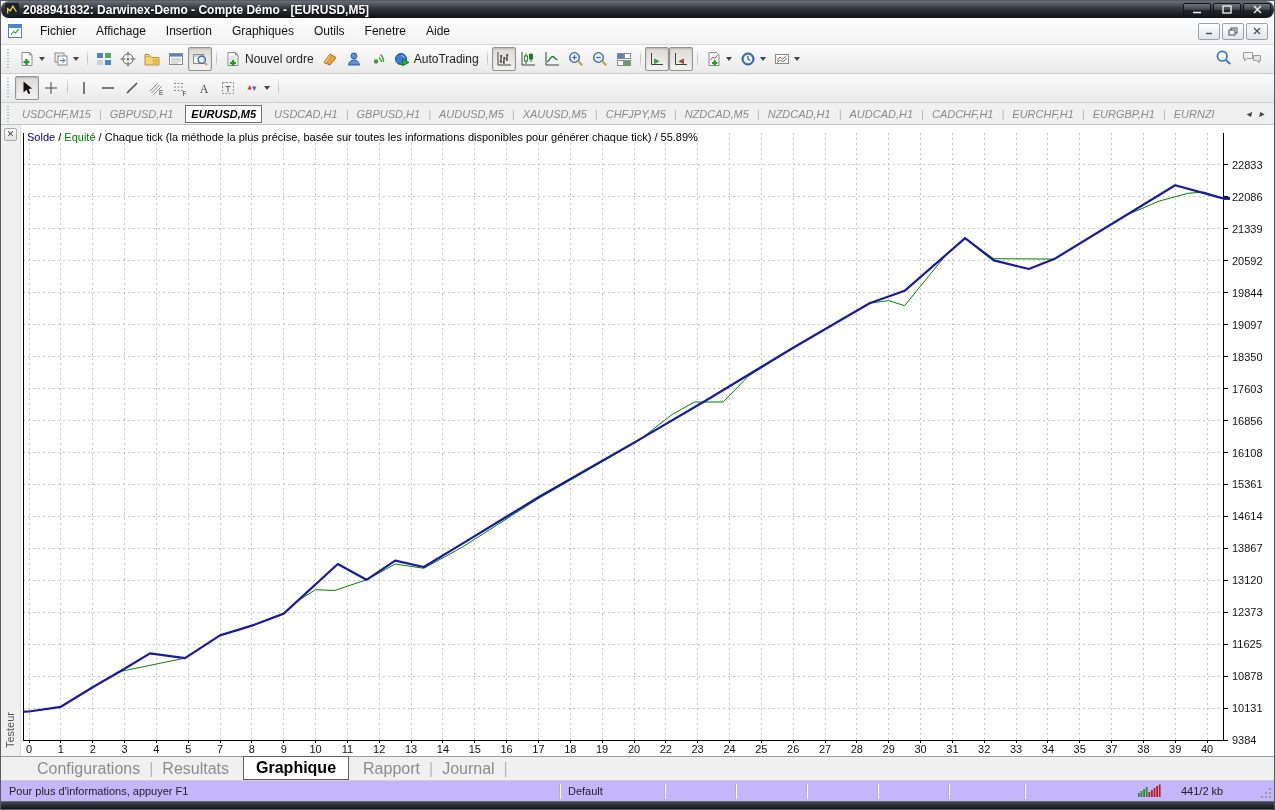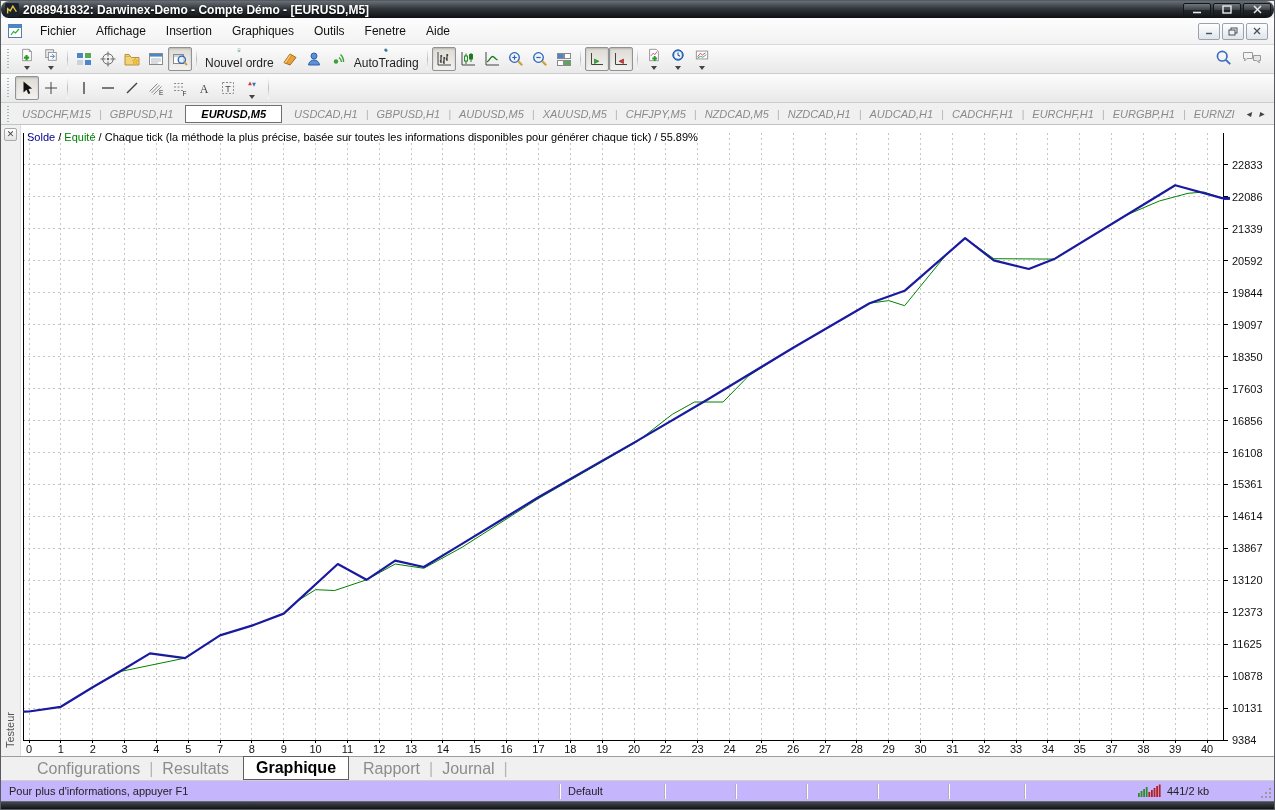--- a/index.html
+++ b/index.html
@@ -30,34 +30,34 @@
   
   .toolbar { background:linear-gradient(#fcfcfc,#e9e9e9); border-bottom:1px solid #cdcdcd;
     display:flex; align-items:center; padding:0 4px; }
   .t1 { height:29px; flex:0 0 29px; }
   .t2 { height:29px; flex:0 0 29px; }
   .grip { width:5px; height:20px; margin:0 4px 0 1px;
     background:repeating-linear-gradient(180deg,#aeb4ba 0 1px,transparent 1px 3px);
     background-size:2px 100%; background-repeat:no-repeat; background-position:1px 0; }
   .sep { width:1px; height:22px; margin:0 4px; background:linear-gradient(#fff,#b9bcbf,#fff); }
   .tb { height:24px; min-width:24px; padding:0 3px; display:flex; align-items:center; justify-content:center;
-    gap:4px; border:1px solid transparent; border-radius:2px; color:#222;flex-direction:column; }
+    gap:4px; border:1px solid transparent; border-radius:2px; color:#222; }
   .tb.pressed { border-color:#8f9397; background:linear-gradient(#dedbd4,#f3f2ef); box-shadow:inset 0 1px 2px rgba(0,0,0,.18); }
   .tb .lbl { font-size:12px; white-space:nowrap; }
   .caret { width:0; height:0; border-left:3px solid transparent; border-right:3px solid transparent; border-top:4px solid #444; }
   .i { width:16px; height:16px; display:block; }
   .tbright { margin-left:auto; display:flex; align-items:center; gap:10px; padding-right:8px; }
   .tf { font-size:11px; font-weight:bold; color:#333; min-width:27px; }
 
   
   .tabsrow { height:22px; flex:0 0 22px; background:#f0f0f0; border-bottom:1px solid #c3c3c3;
     display:flex; align-items:center; padding:0 4px; font-size:11px;font-style:italic; }
   .tabs { display:flex; align-items:center; flex:1; overflow:hidden; white-space:nowrap; }
   .ctab { color:#8a8a8a; padding:2px 7px; }
-  .ctab.active { background:#fff; border:1px solid #6f6f6f; color:#000; font-weight:bold; padding:2px 15px; margin:0 5px; }
+  .ctab.active { background:#fff; border:1px solid #6f6f6f; color:#000; font-weight:bold; padding:2px 5px; margin:0 5px; }
   .tabsep { color:#b5b5b5; padding:0 1px; }
   .tabscroll { display:flex; gap:8px; padding:0 6px; color:#444; font-size:10px; }
 
   
   .testerrow { flex:0 0 631px; height:631px; display:flex; background:#fff; }
   .tstrip { flex:0 0 20px; background:#f0f0f0; border-right:1px solid #dcdcdc; position:relative; }
   .tclose { position:absolute; top:3px; left:3px; width:13px; height:13px; border:1px solid #a9a9a9; border-radius:2px;
     background:linear-gradient(#fff,#e3e3e3); display:flex; align-items:center; justify-content:center;
     font-size:9px; color:#444; line-height:1; }
   .vtext { position:absolute; bottom:8px; left:3px; writing-mode:vertical-rl; transform:rotate(180deg);
@@ -83,21 +83,21 @@
   
   .statusbar { height:21px; flex:0 0 21px; background:#c4b5fd; border-top:1px solid #cfcfcf;
     display:flex; align-items:center; font-size:11px; color:#222; overflow:hidden; }
   .pane { height:100%; display:flex; align-items:center; padding:0 8px; }
   .sdiv { width:1px; height:15px; background:#b2b2b2; box-shadow:1px 0 0 #fff; flex:0 0 1px; }
   .p-help { flex:0 0 558px; }
   .p-default { flex:0 0 104px; }
   .p-e1 { flex:0 0 70px; } .p-e2 { flex:0 0 70px; } .p-e3 { flex:0 0 70px; }
   .p-e4 { flex:0 0 70px; } .p-e5 { flex:0 0 75px; }
   .p-spacer { flex:1; }
-  .p-conn { flex:0 0 128px; gap:5px; }
+  .p-conn { flex:0 0 128px; gap:19px; }
   .gripcorner { flex:0 0 16px; height:100%; display:flex; align-items:flex-end; justify-content:flex-end; padding:2px; }
   .taskband { height:8px; flex:0 0 8px; background:linear-gradient(#43484e,#101316); border-top:1px solid #62686e; }
 </style>
 </head>
 <body>
 
 <div class="win">
 
   <div class="titlebar">
     <span class="ticon">

